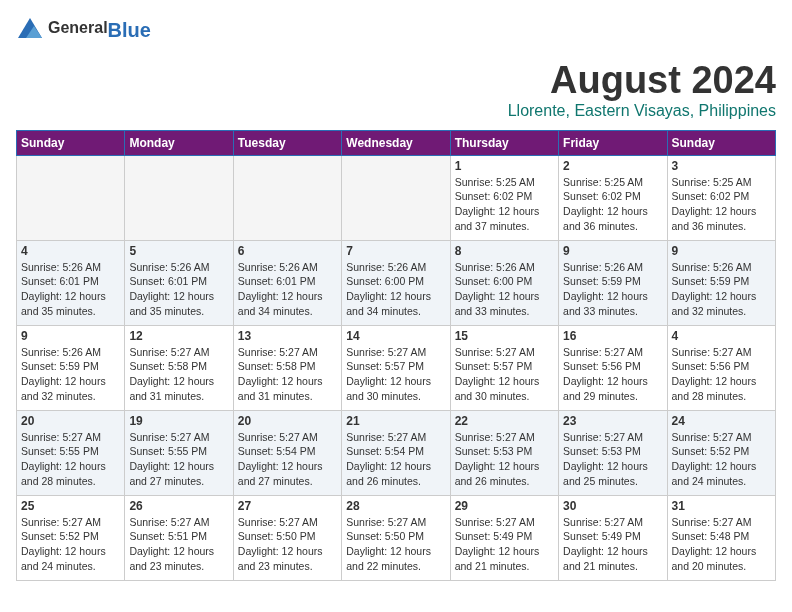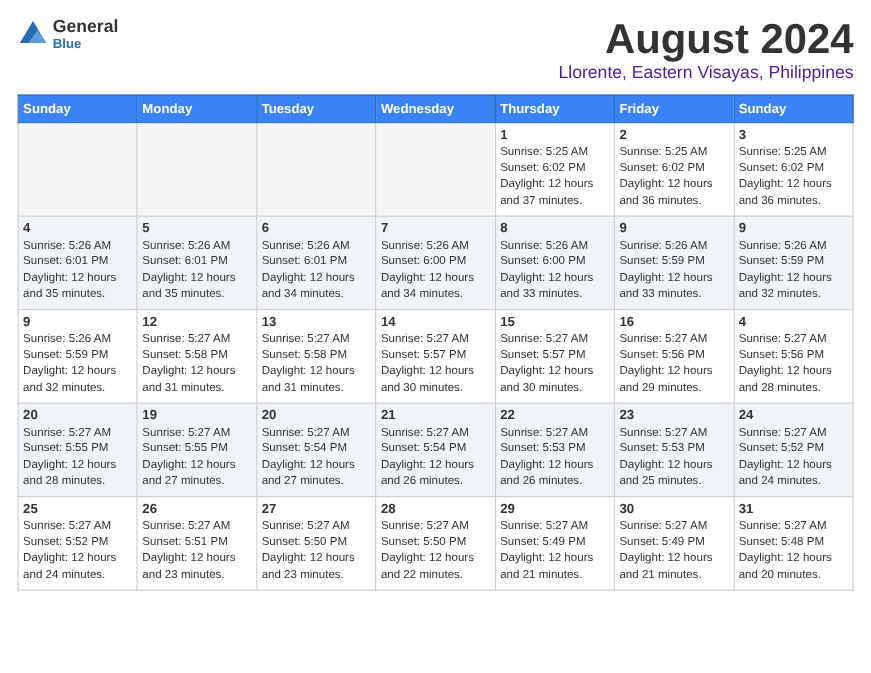--- a/index.html
+++ b/index.html
@@ -16,57 +16,58 @@
       align-items: flex-start;
       margin-bottom: 10px;
     }
     .logo {
       display: flex;
       align-items: center;
       gap: 4px;
     }
     .logo-text {
       display: flex;
-      flex-direction: column;
+      flex-direction: row;
       line-height: 1.1;
     }
     .logo-general {
       font-size: 16px;
       font-weight: bold;
       color: #333;
     }
     .logo-blue {
-      font-size: 12px;
+      font-size: 20px;
       font-weight: bold;
       color: #2a6db5;
     }
     .logo-icon {
       width: 28px;
       height: 28px;
     }
     .title-section {
       text-align: right;
+      margin-top: 44px;
     }
     .main-title {
       font-size: 38px;
       font-weight: bold;
       color: #333;
       line-height: 1.1;
     }
     .subtitle {
       font-size: 16px;
-      color: #4c1d95;
+      color: #0f766e;
     }
     .calendar {
       width: 100%;
       border-collapse: collapse;
       font-size: 11px;
     }
     .calendar th {
-      background: #3b82f6;
+      background: #701a75;
       color: #fff;
       padding: 5px 4px;
       text-align: left;
       font-size: 12px;
       border: 1px solid #2a6db5;
     }
     .calendar td {
       border: 1px solid #ccc;
       vertical-align: top;
       padding: 3px 4px;

